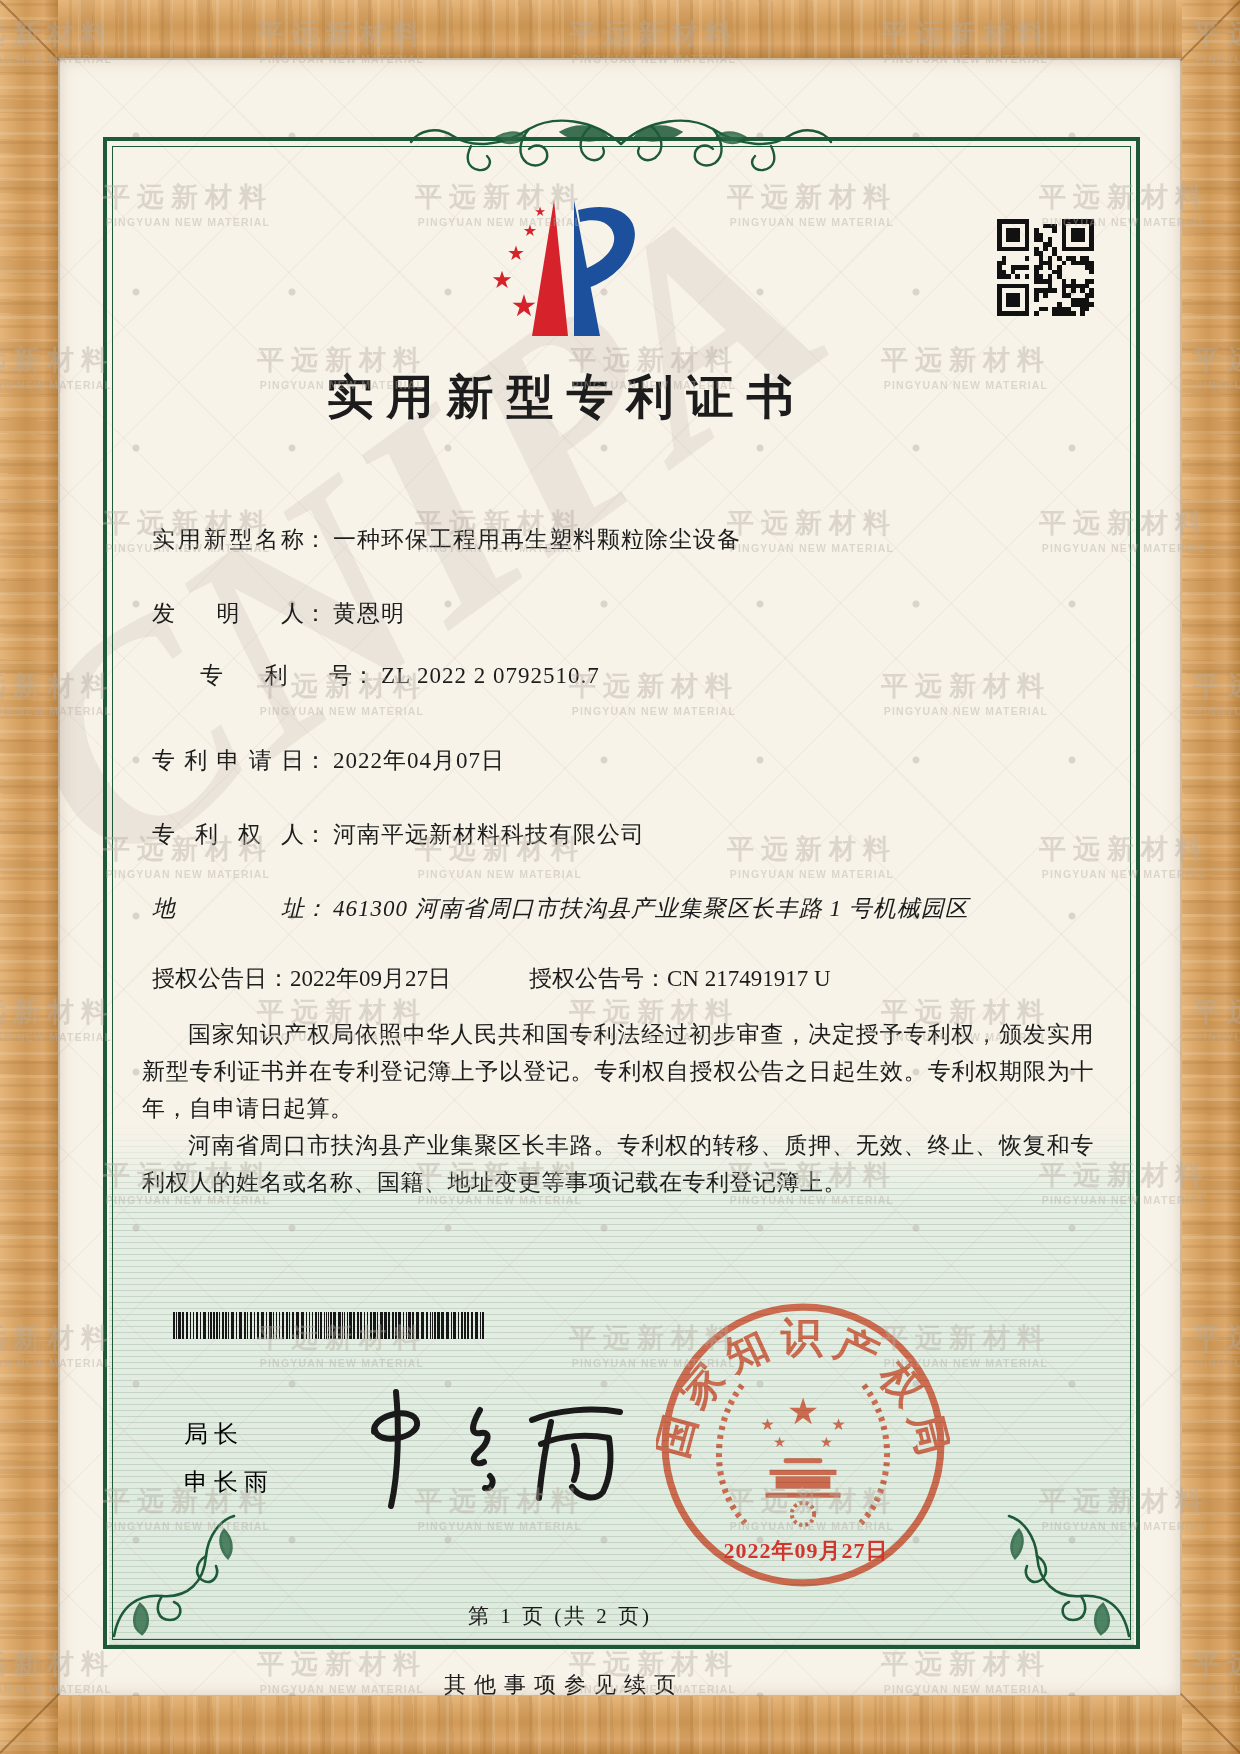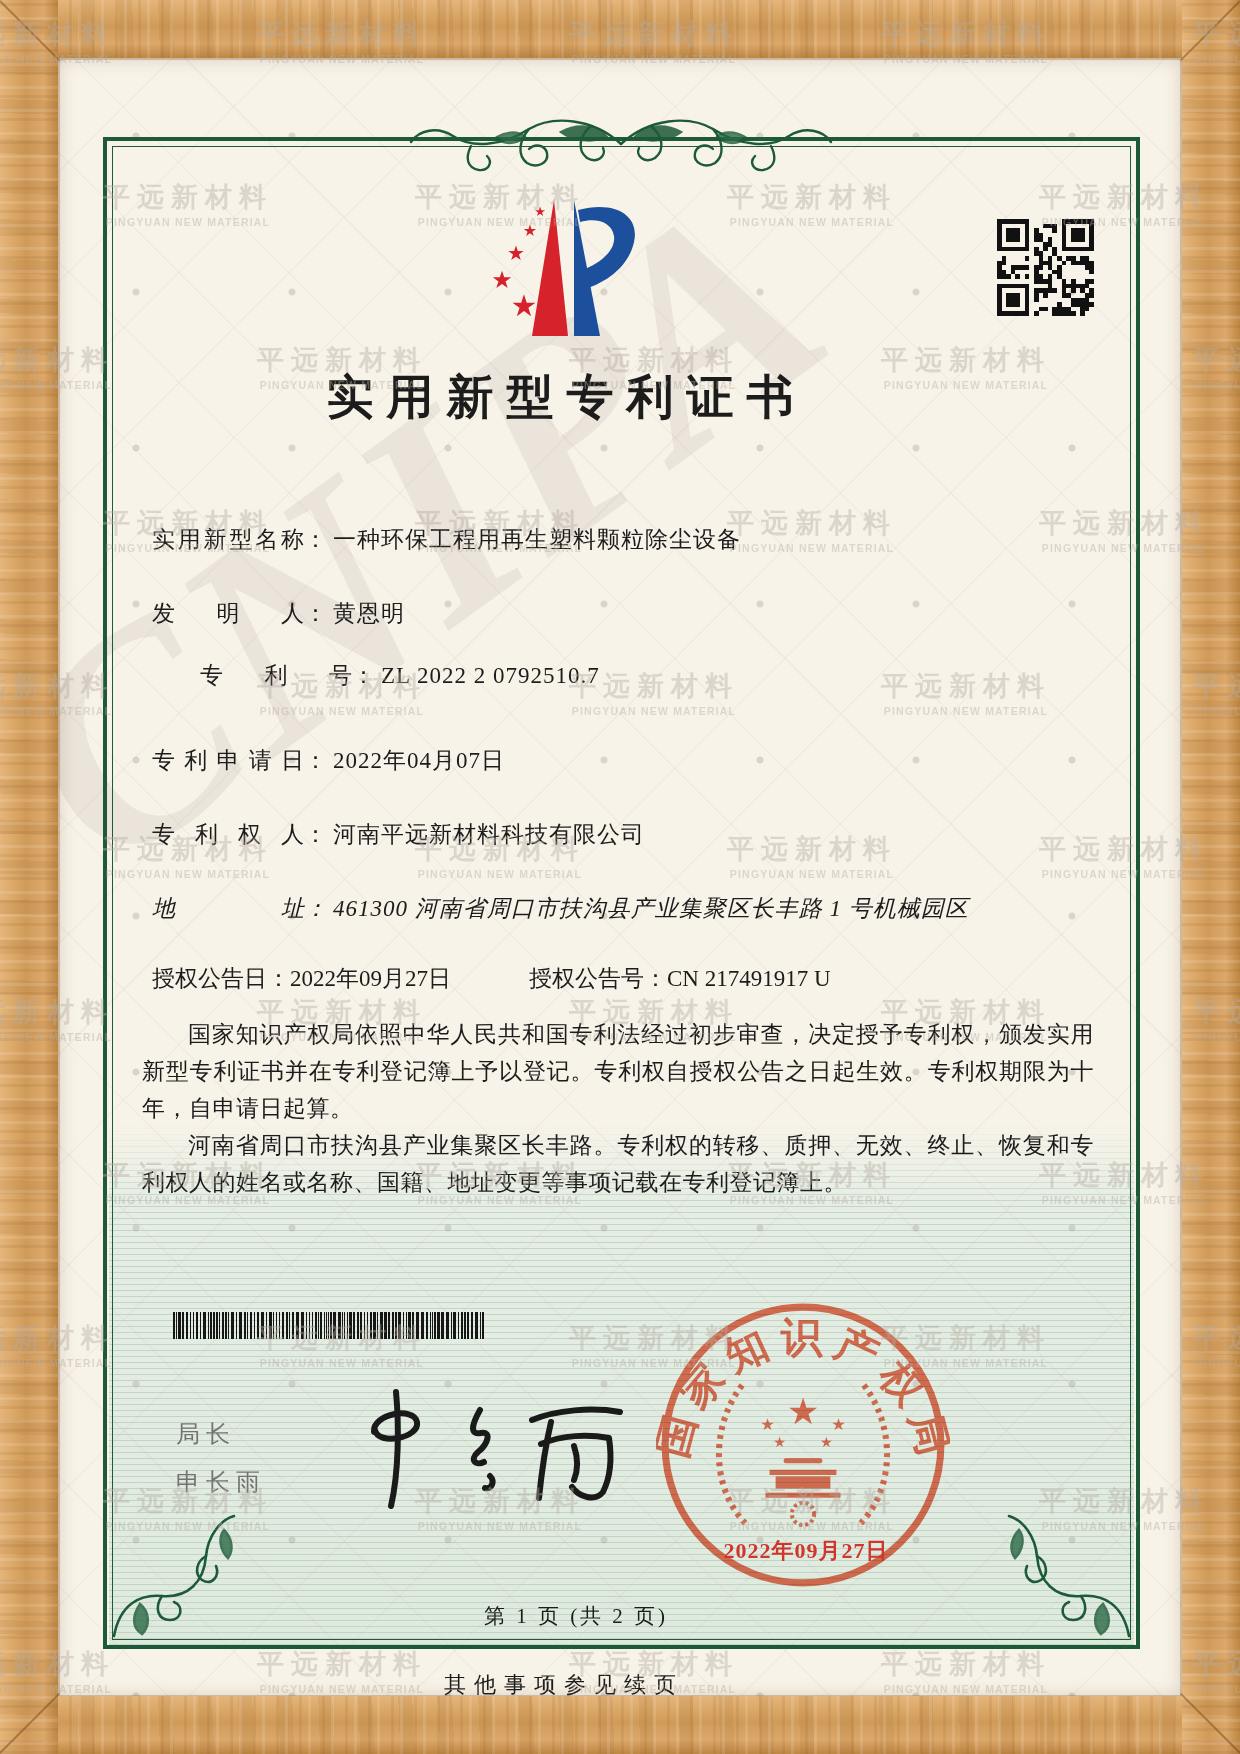--- a/index.html
+++ b/index.html
@@ -52,27 +52,27 @@
     font-size:47px;font-weight:700;letter-spacing:13px;padding-left:13px;box-sizing:border-box;}
   .frow{position:absolute;z-index:20;left:152px;width:960px;font-size:23px;line-height:35px;}
   .flabel{display:inline-block;width:152px;text-align:justify;text-align-last:justify;vertical-align:top;}
   .fvalue{margin-left:6px;letter-spacing:1px;vertical-align:top;display:inline-block;max-width:700px;}
   .grant2{margin-left:78px;}
   .paras{position:absolute;z-index:20;left:142px;top:1016px;width:952px;font-size:23px;
     line-height:37px;text-align:justify;}
   .paras p{margin:0;text-indent:2em;letter-spacing:.5px;}
   .barcode{position:absolute;z-index:20;left:173px;top:1312px;height:27px;display:flex;align-items:stretch;}
   .barcode i{display:block;background:#161616;}
-  .dirbox{position:absolute;z-index:26;left:176px;font-size:24px;letter-spacing:6px;
-    font-family:"Liberation Sans","DejaVu Sans",sans-serif;font-weight:500;color:#737373;}
+  .dirbox{position:absolute;z-index:26;left:184px;font-size:24px;letter-spacing:6px;
+    font-family:"Liberation Sans","DejaVu Sans",sans-serif;font-weight:500;color:#000000;}
   .sig{position:absolute;z-index:26;left:352px;top:1380px;}
   .sealwrap{position:absolute;z-index:25;left:656px;top:1298px;mix-blend-mode:multiply;}
   .sealdate{position:absolute;z-index:27;left:688px;top:1536px;width:236px;text-align:center;
     font-size:22px;font-weight:700;color:#d0362c;letter-spacing:1px;}
-  .pageinfo{position:absolute;z-index:20;left:276px;top:1602px;width:600px;text-align:center;
+  .pageinfo{position:absolute;z-index:20;left:260px;top:1602px;width:600px;text-align:center;
     font-size:21px;letter-spacing:3px;}
   .contnote{position:absolute;z-index:20;left:260px;top:1670px;width:600px;text-align:center;
     font-size:22px;letter-spacing:8px;padding-left:8px;box-sizing:border-box;}
   .logo{position:absolute;z-index:20;left:478px;top:186px;}
   .qr{position:absolute;z-index:20;left:997px;top:219px;}
   
   #wm{position:absolute;z-index:60;left:0;top:0;width:1240px;height:1754px;pointer-events:none;overflow:hidden;}
   .wm{position:absolute;width:230px;text-align:center;color:#b6ada2;opacity:.42;}
   .wm1{font:700 27px "Liberation Sans","DejaVu Sans",sans-serif;letter-spacing:7px;}
   .wm2{font:700 10.5px "Liberation Sans","DejaVu Sans",sans-serif;letter-spacing:1.2px;margin-top:1px;}

